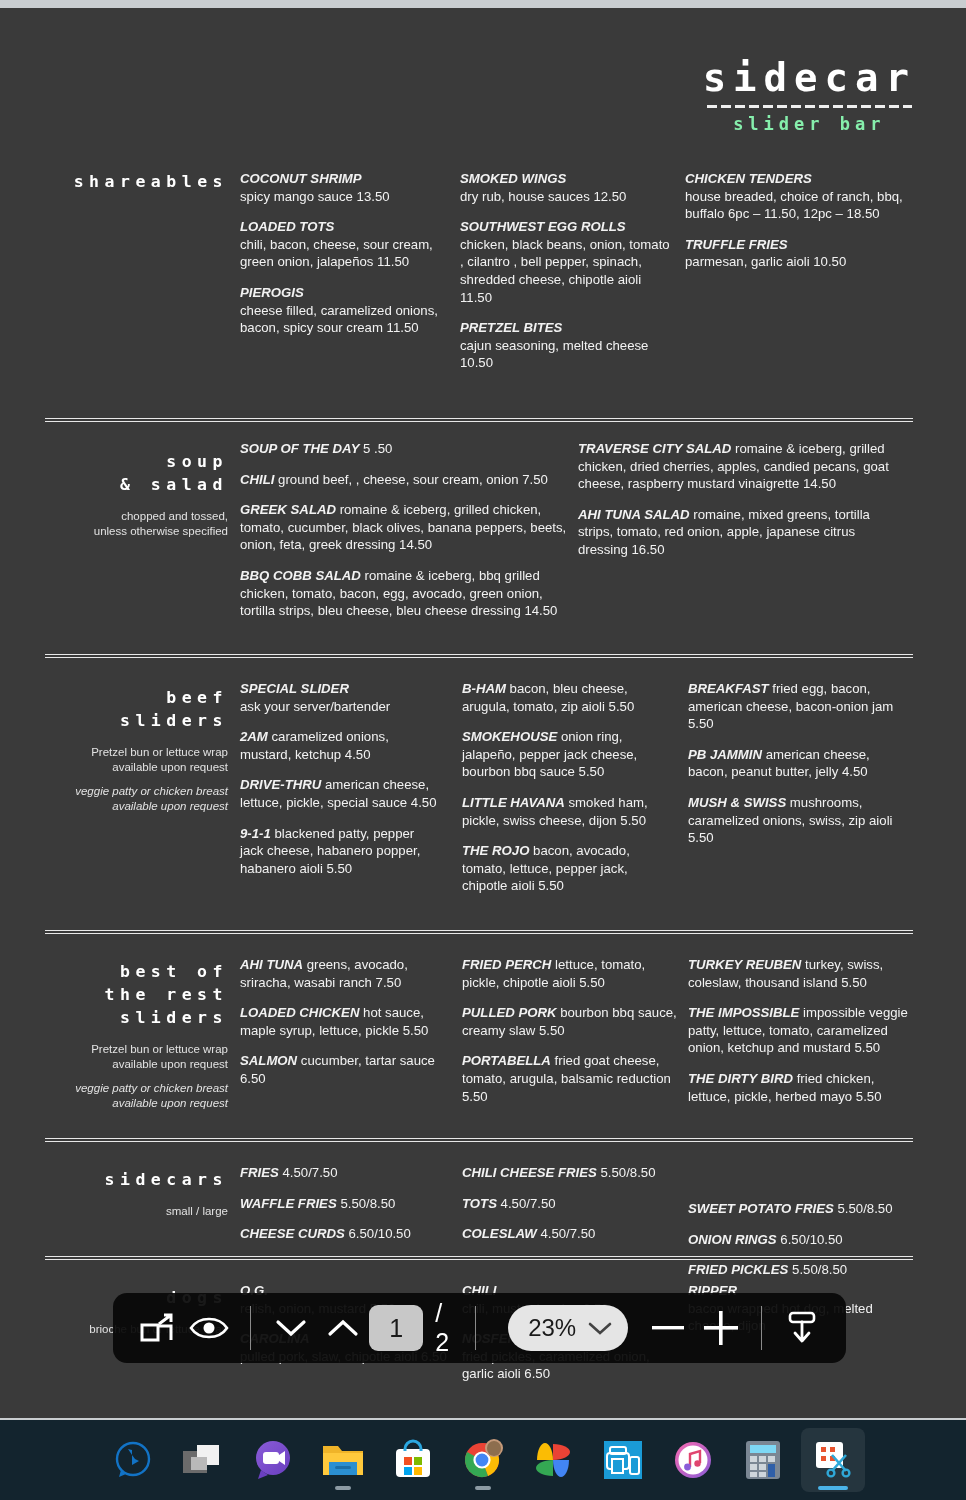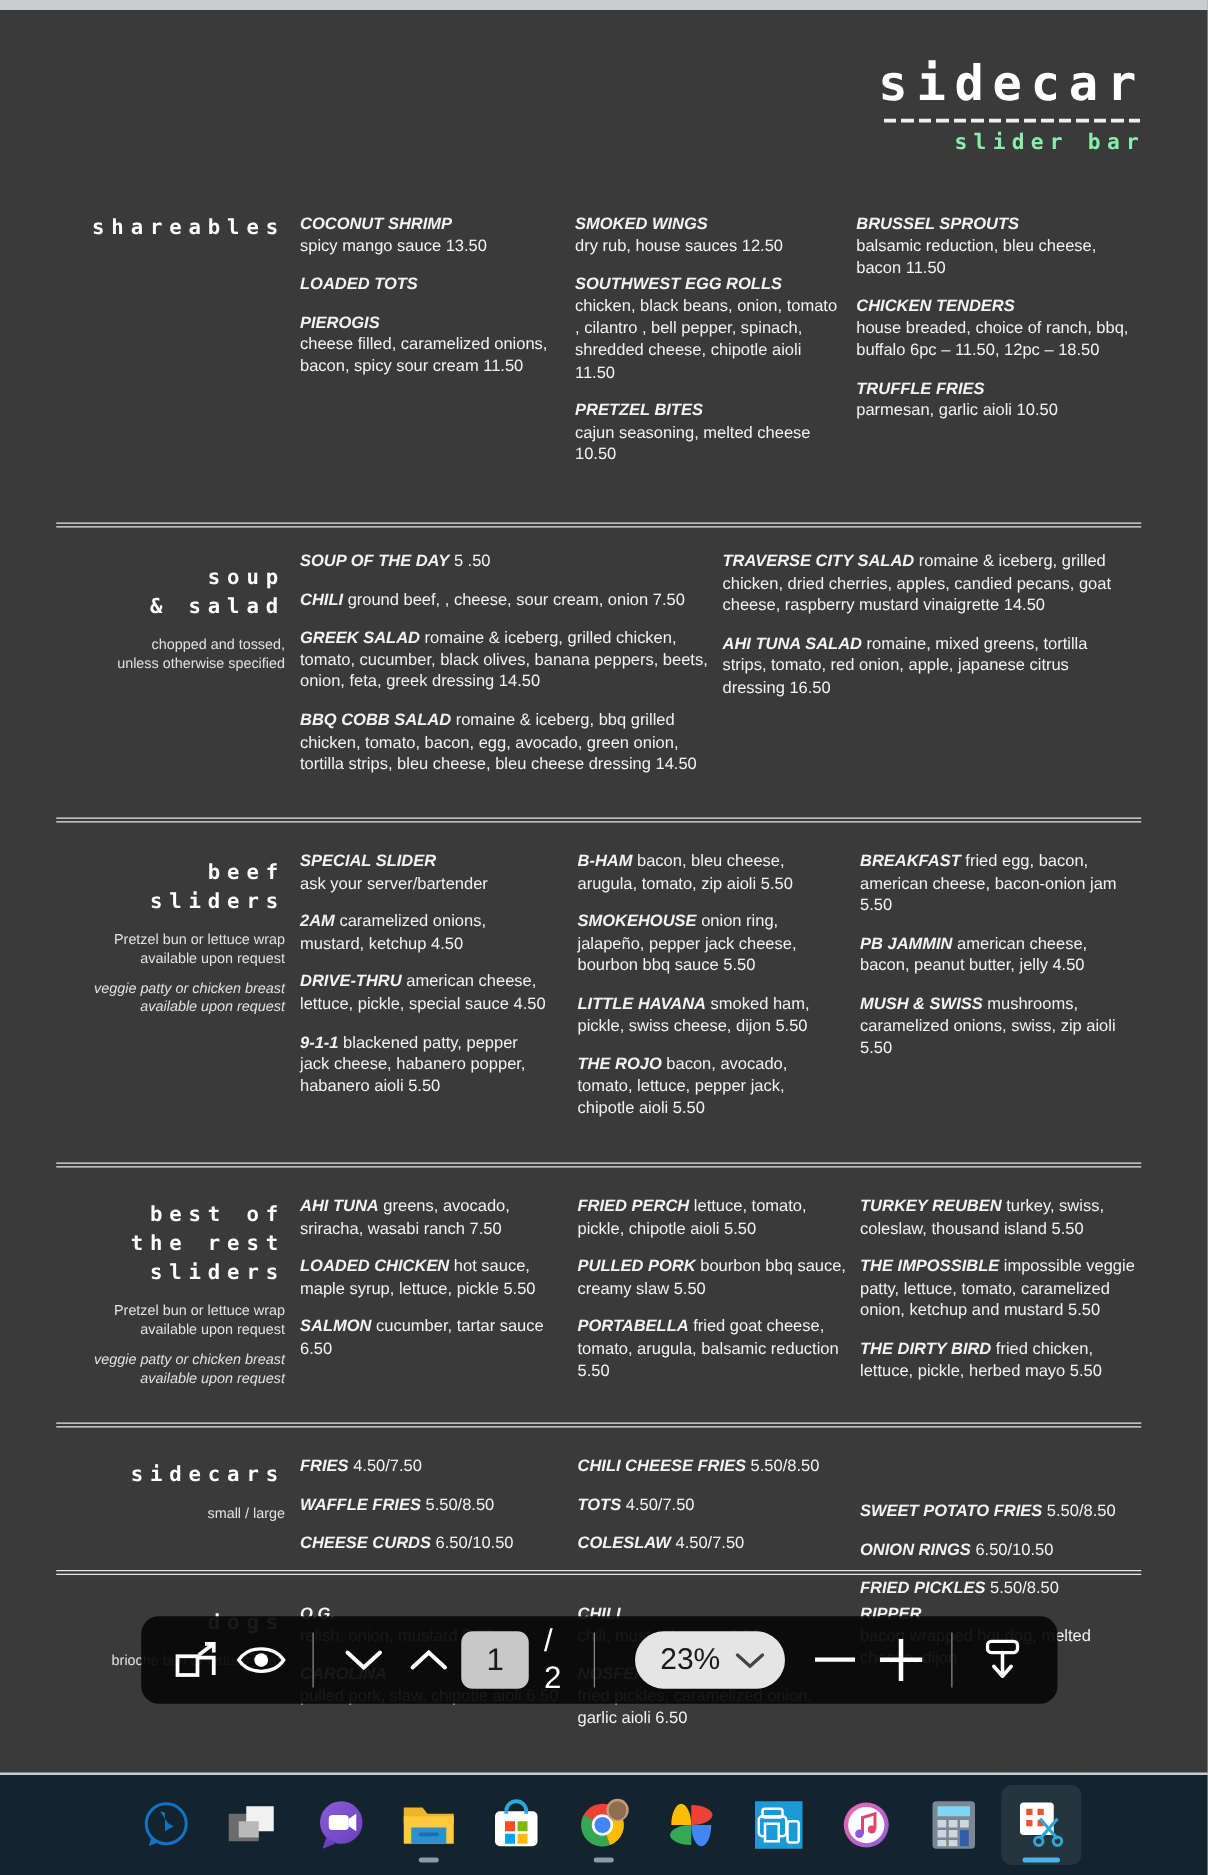--- a/index.html
+++ b/index.html
@@ -14,21 +14,21 @@
     background: #c9cdd0;
   }
   
   #page {
     position: absolute; left: 0; top: 8px; width: 966px; height: 1410px;
     background: #3a3a3a;
     color: #ffffff;
   }
   
   #logo {
-    position: absolute; right: 50px; top: 38px; text-align: right;
+    position: absolute; right: 50px; top: 48px; text-align: center;
   }
   #logo .brand {
     font-family: "DejaVu Sans Mono", "Liberation Mono", monospace;
     font-weight: bold;
     font-size: 39px;
     letter-spacing: 7px;
     line-height: 44px;
     color: #fff;
   }
   #logo .rule {
@@ -136,41 +136,38 @@
         <div class="section" style="top: 162px;">
           <div class="sec-head" style="top: 0px;">
             <div class="sec-title">shareables</div>
           </div>
           <div class="cols">
             <div class="col" style="left: 0px; width: 210px;">
               <div class="item">
                 <p><span class="nm">COCONUT SHRIMP</span><br><span>spicy mango sauce  13.50</span></p>
               </div>
               <div class="item">
-                <p><span class="nm">LOADED TOTS</span><br></p>
+                <p><span class="nm">LOADED TOTS</span><br><span>chili, bacon, cheese, sour cream, green onion, jalapeños  11.50</span></p>
               </div>
               <div class="item">
                 <p><span class="nm">PIEROGIS</span><br><span>cheese filled, caramelized onions, bacon, spicy sour cream  11.50</span></p>
               </div>
             </div>
             <div class="col" style="left: 220px; width: 210px;">
               <div class="item">
                 <p><span class="nm">SMOKED WINGS</span><br><span>dry rub, house sauces 12.50</span></p>
               </div>
               <div class="item">
                 <p><span class="nm">SOUTHWEST EGG ROLLS</span><br><span>chicken, black beans, onion, tomato , cilantro , bell pepper, spinach, shredded cheese, chipotle aioli  11.50</span></p>
               </div>
               <div class="item">
                 <p><span class="nm">PRETZEL BITES</span><br><span>cajun seasoning, melted cheese  10.50</span></p>
               </div>
             </div>
             <div class="col" style="left: 445px; width: 225px;">
-              <div class="item">
-                <p><span class="nm">BRUSSEL SPROUTS</span><br><span>balsamic reduction, bleu cheese, bacon  11.50</span></p>
-              </div>
               <div class="item">
                 <p><span class="nm">CHICKEN TENDERS</span><br><span>house breaded, choice of ranch, bbq, buffalo 6pc – 11.50, 12pc – 18.50</span></p>
               </div>
               <div class="item">
                 <p><span class="nm">TRUFFLE FRIES</span><br><span>parmesan, garlic aioli 10.50</span></p>
               </div>
             </div>
           </div>
         </div>
         <div class="divider" style="top: 410px;"></div>

